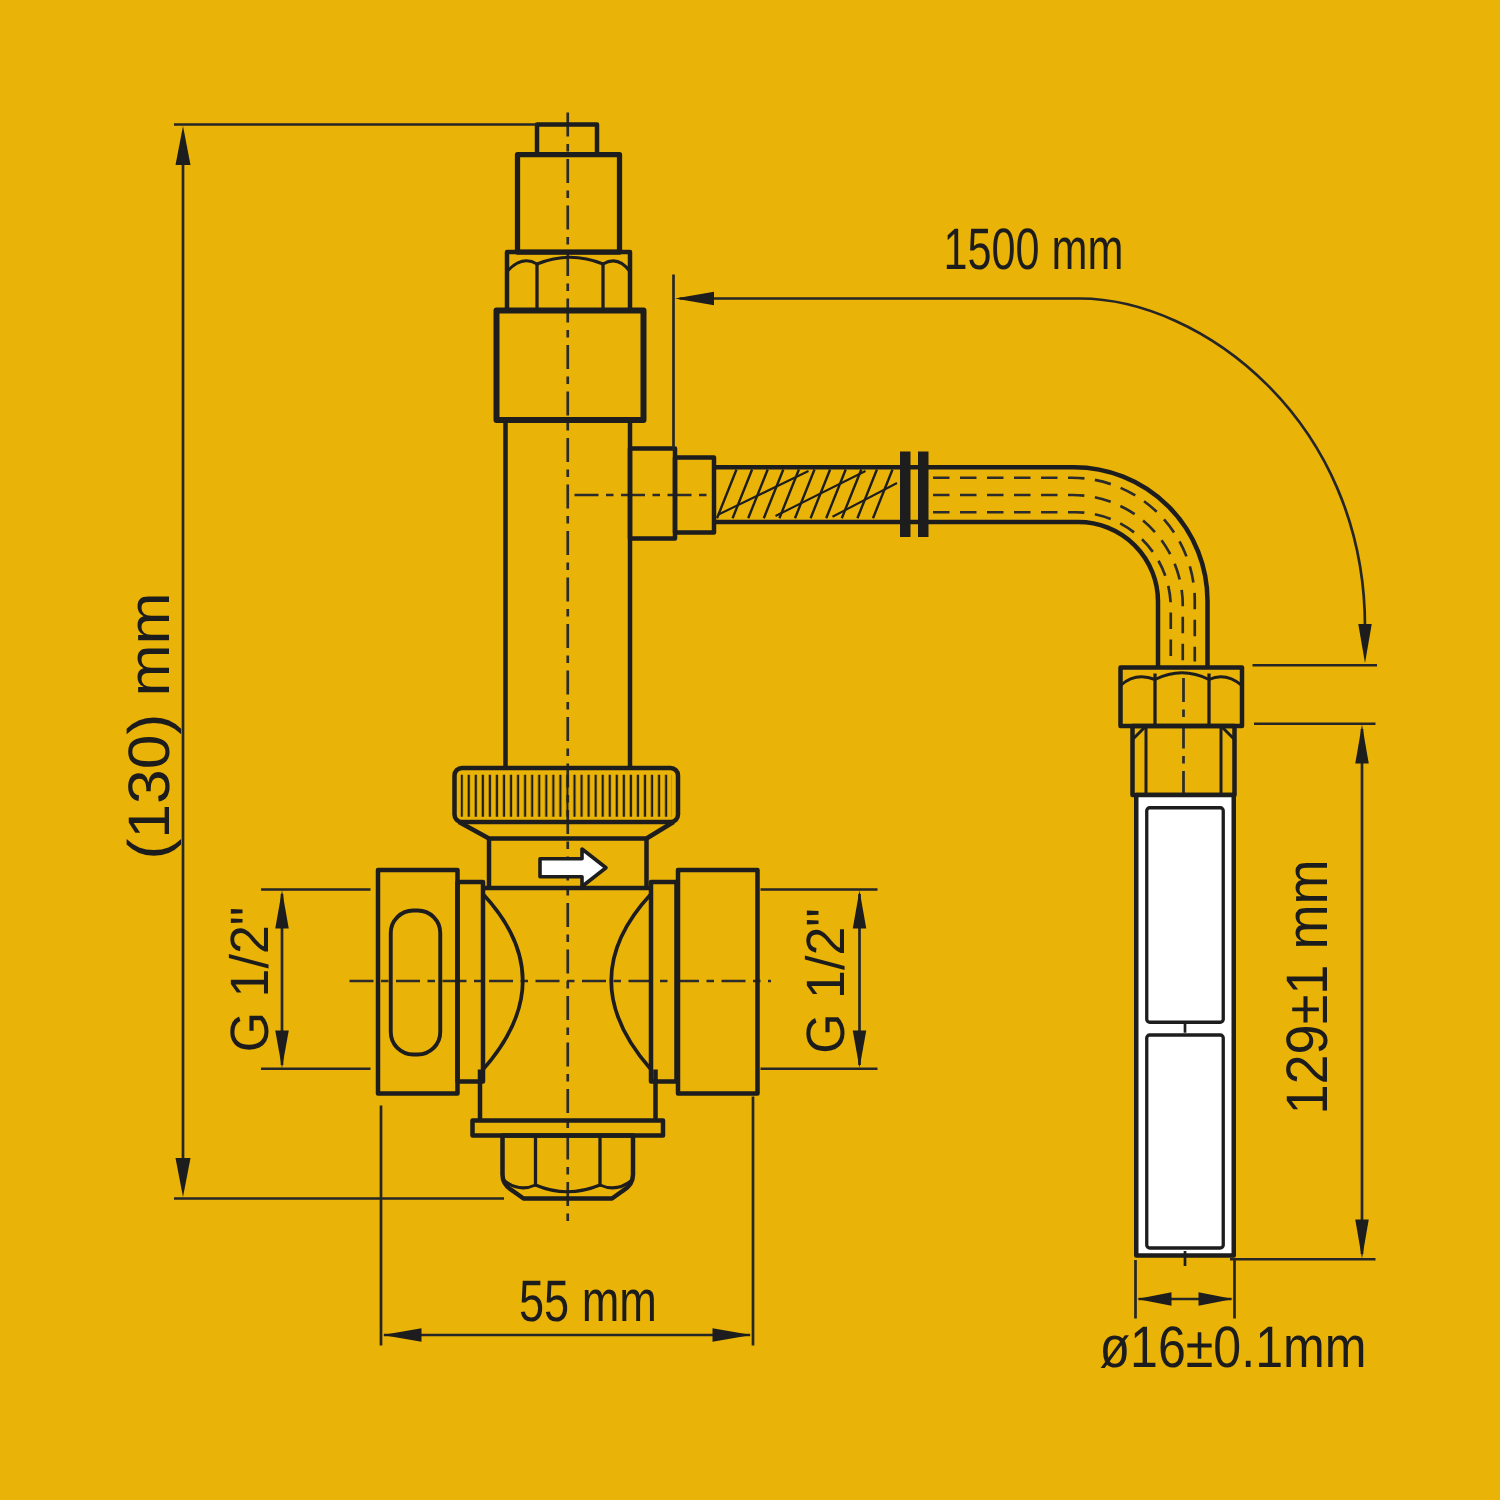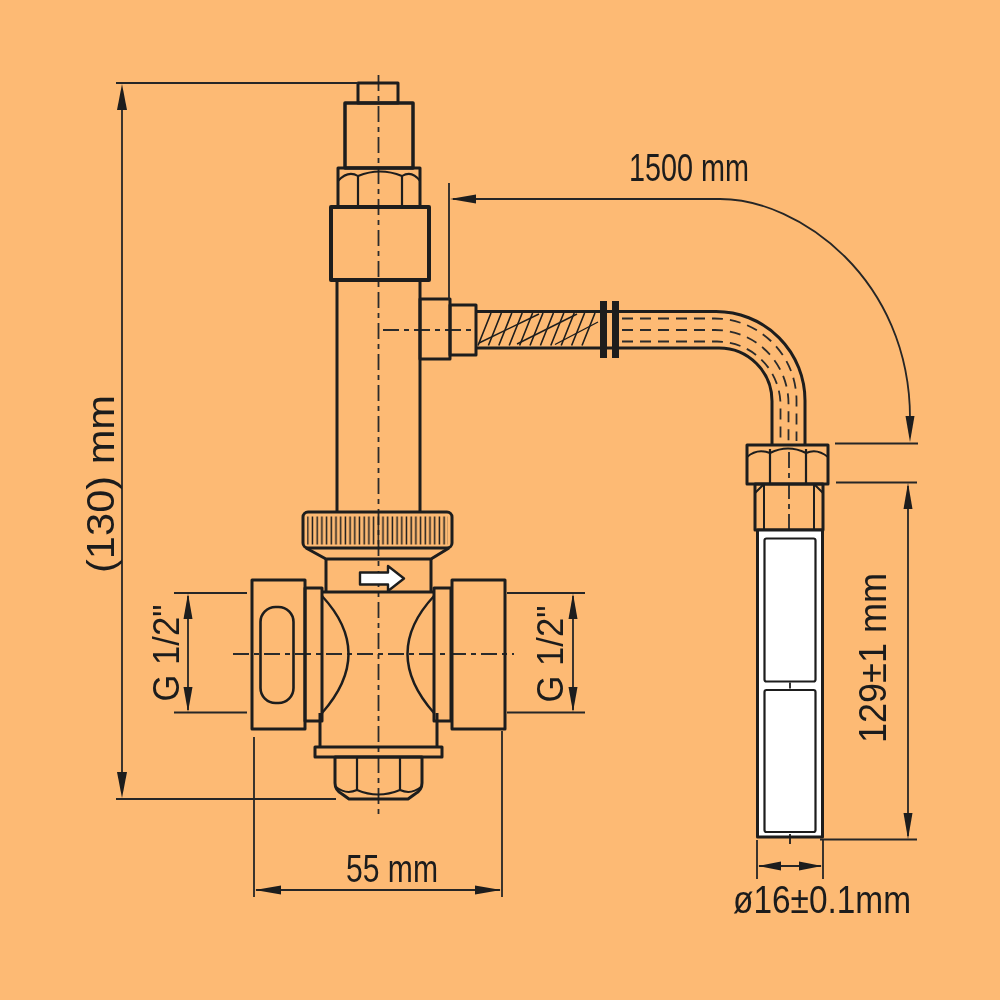--- a/index.html
+++ b/index.html
@@ -1,16 +1,16 @@
 <!DOCTYPE html>
 <html><head>
 <meta charset="utf-8">
 <style>
   html,body { margin:0; padding:0; background:#ffffff; }
-  .stage { position:relative; width:1000px; height:1000px; background:#fdba74; overflow:hidden; }
+  .stage { position:relative; width:1000px; height:1000px; background:#eab308; overflow:hidden; }
   svg { display:block; }
   
   .k  { stroke:#1d1d1d; fill:none; stroke-linejoin:round; stroke-linecap:butt; }
   .kf { stroke:#1d1d1d; fill:#ffffff; stroke-linejoin:round; }
   .dim { stroke:#262626; fill:none; stroke-width:1.8; }
   .cl  { stroke:#2b2b2b; fill:none; stroke-width:1.8; stroke-dasharray:16 5 5 5; }
   .dsh { stroke:#2b2b2b; fill:none; stroke-width:1.8; stroke-dasharray:11 7; }
   .ah  { fill:#1d1d1d; stroke:none; }
   .bar { fill:#1d1d1d; stroke:none; }
   text { fill:#1c1c1c; font-family:"Liberation Sans", sans-serif; }

